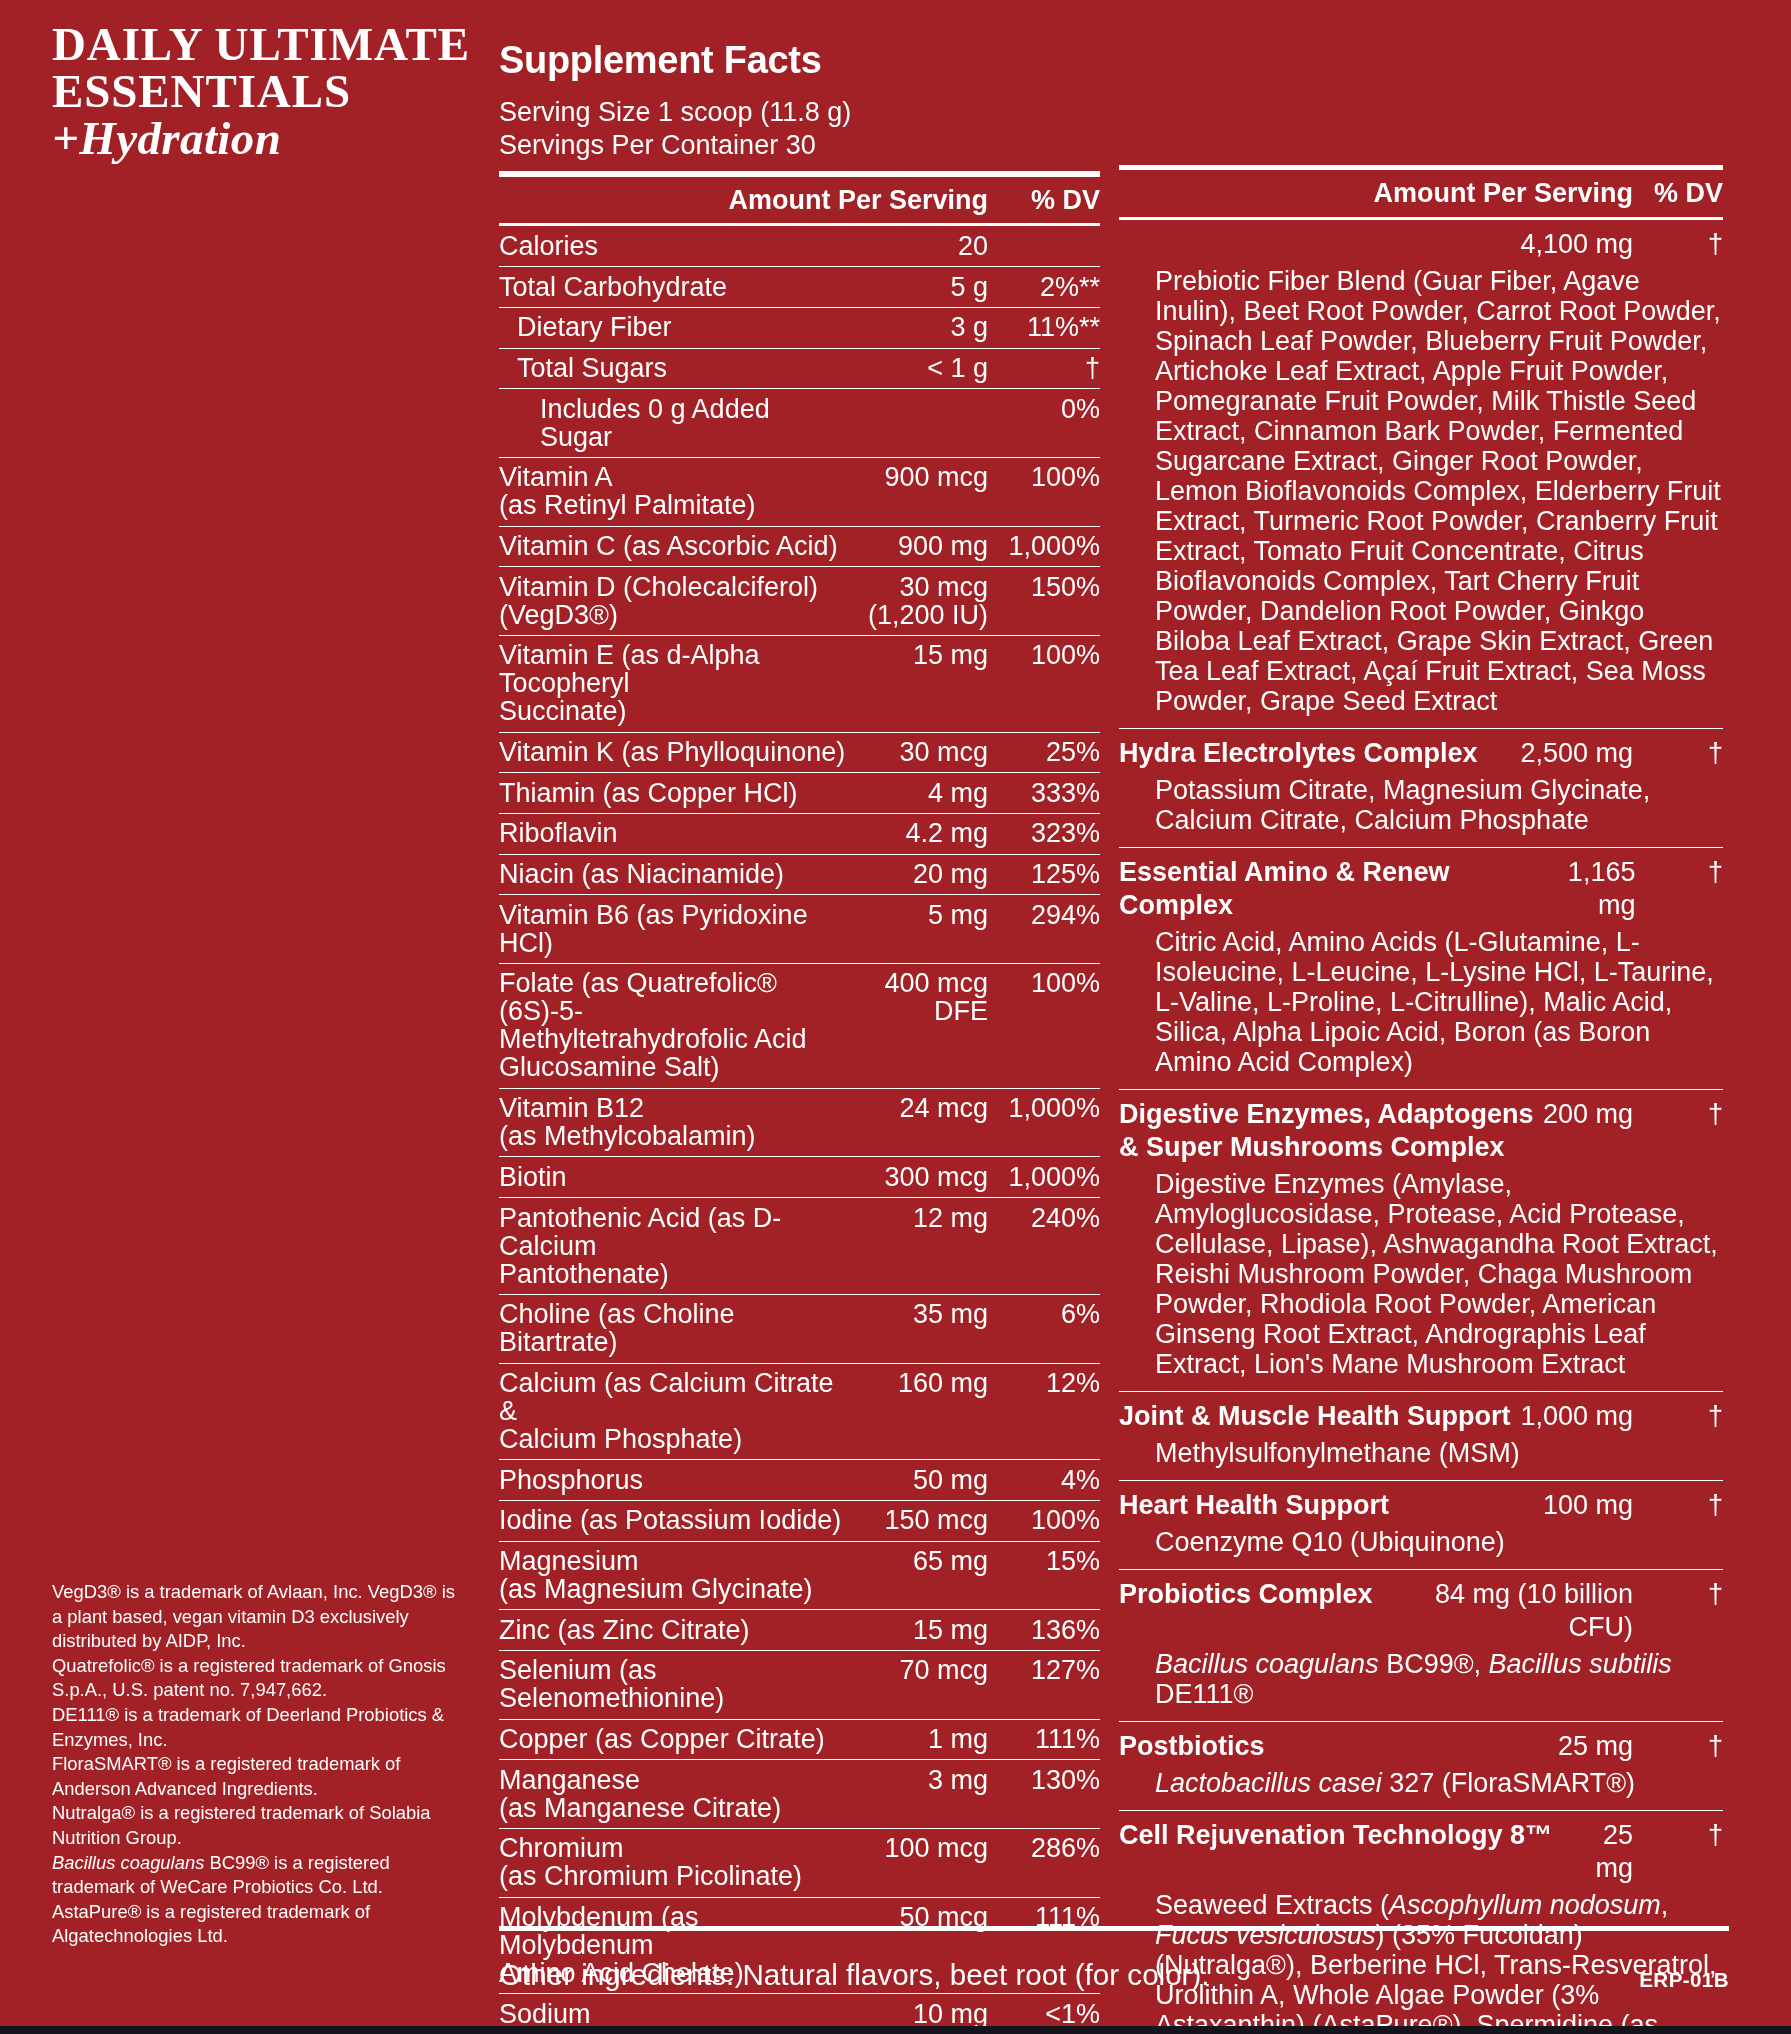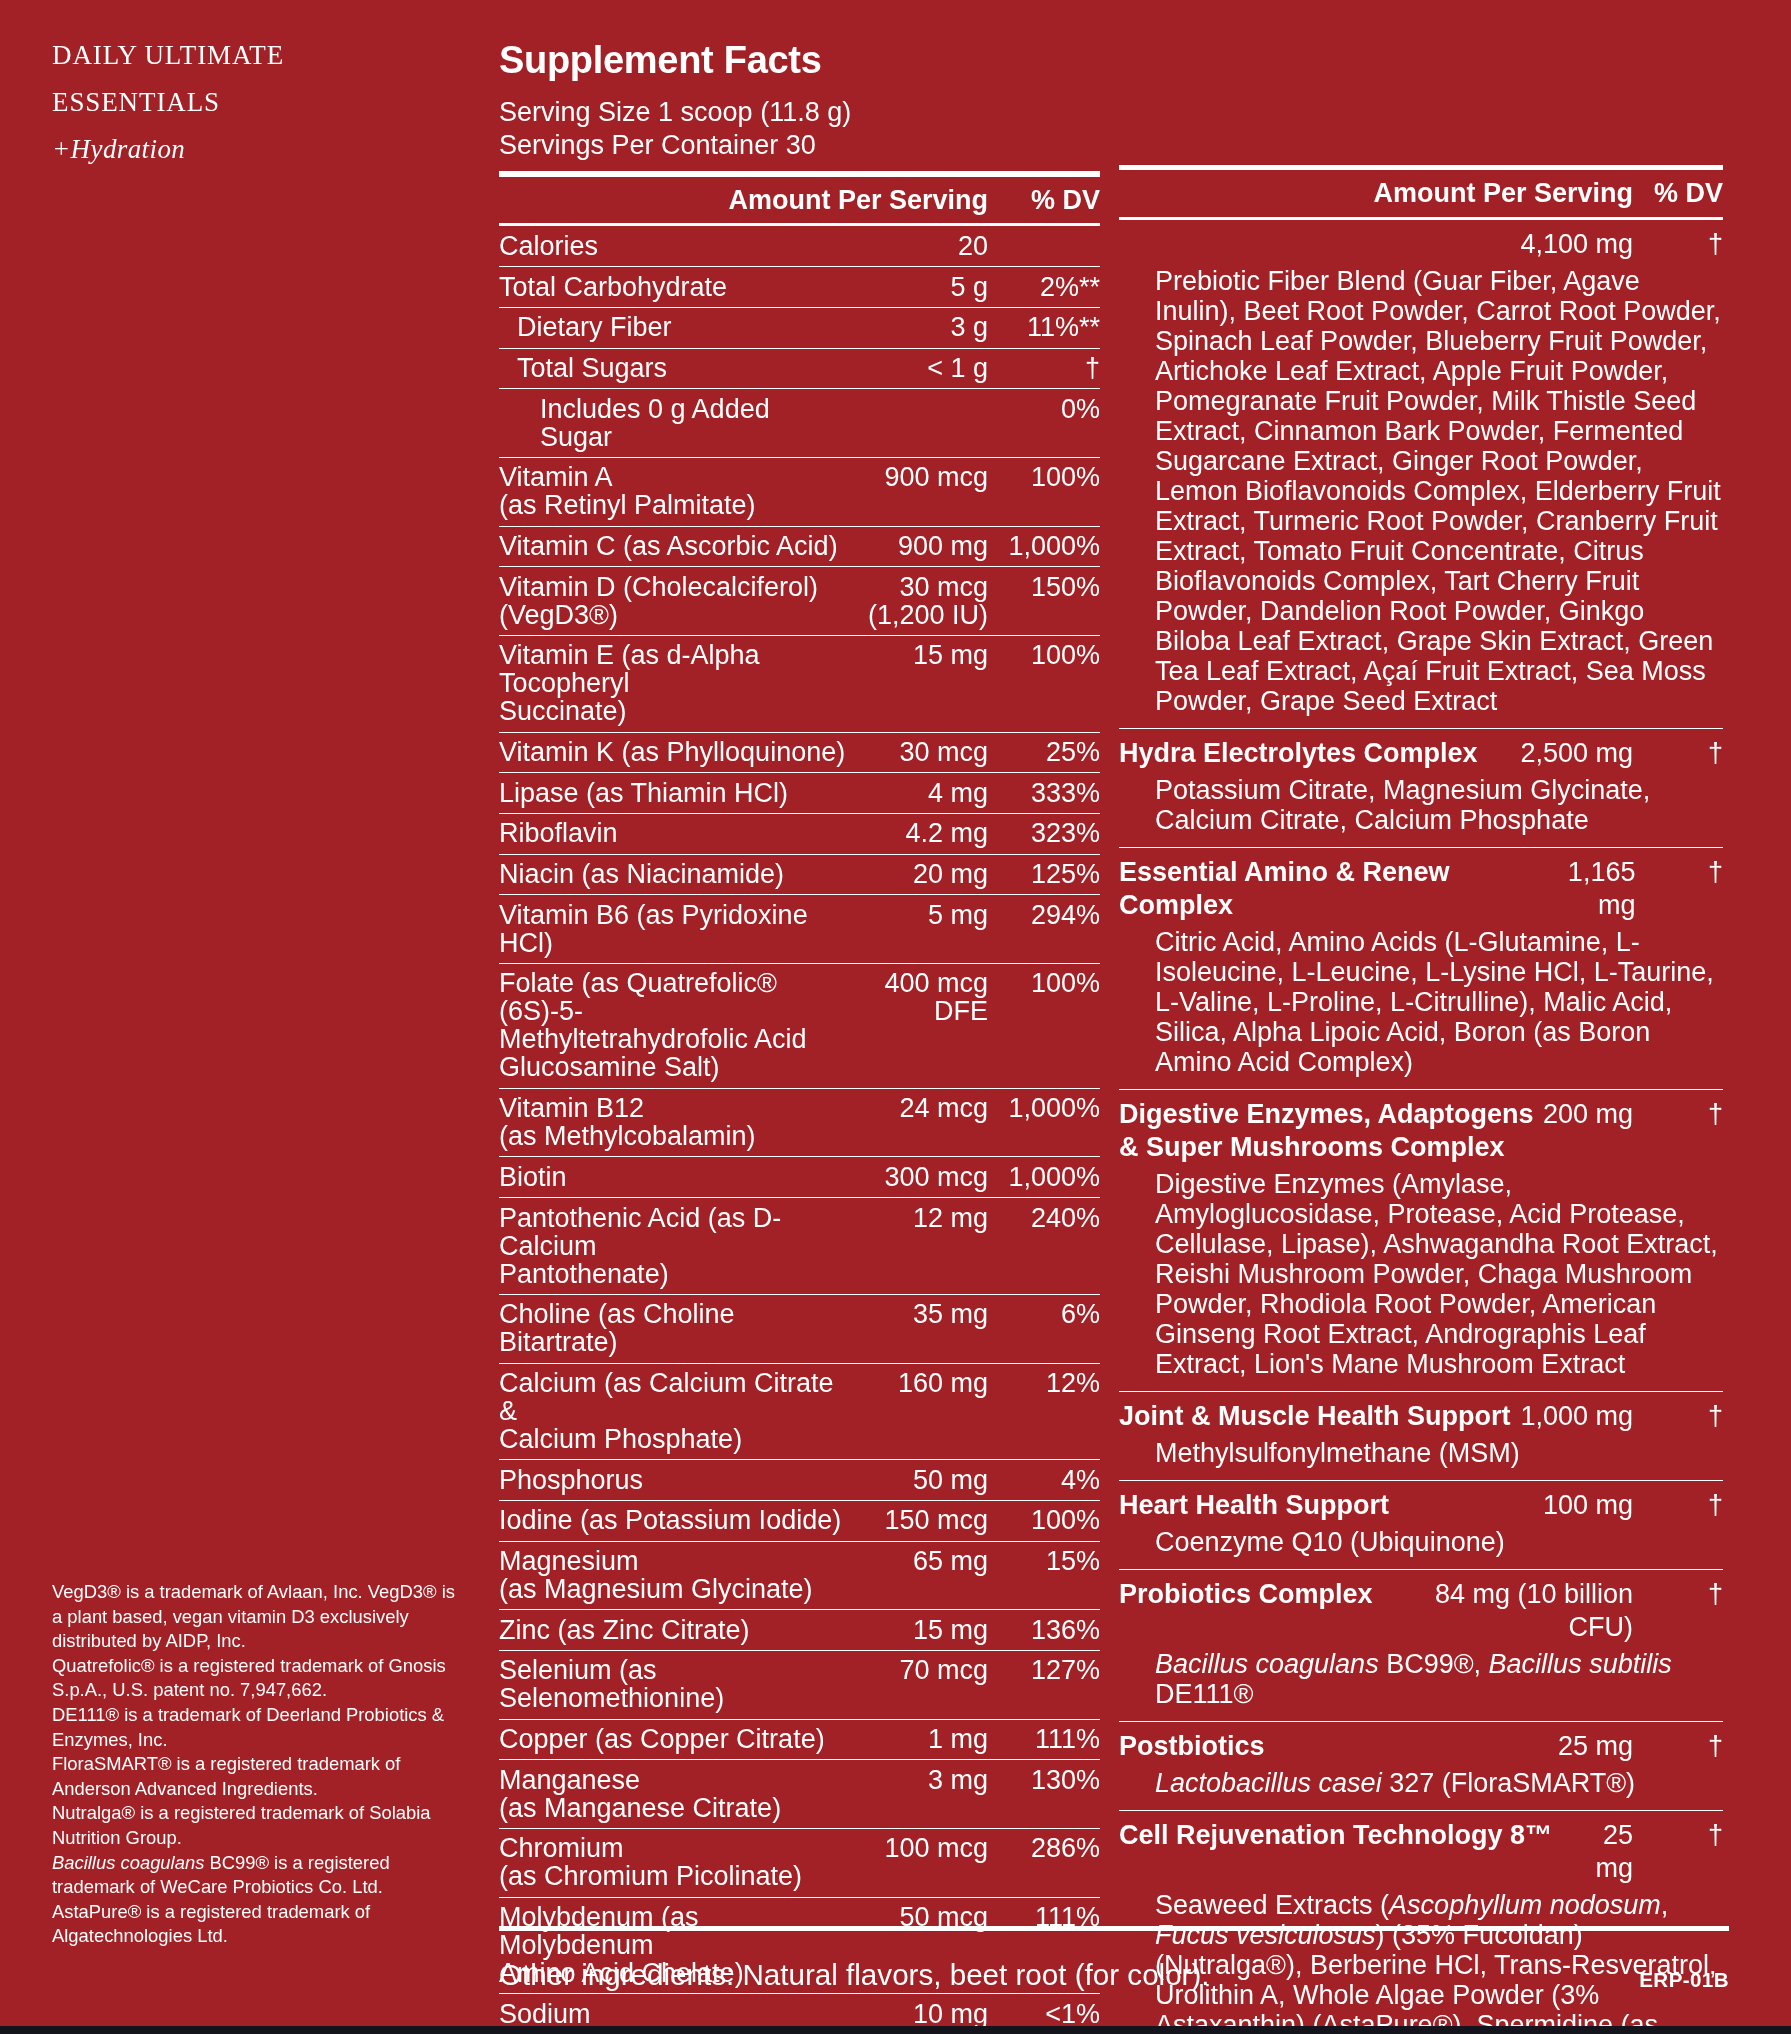--- a/index.html
+++ b/index.html
@@ -7,24 +7,24 @@
     width:1791px;height:2035px;
     background:#A22126;
     font-family:"Liberation Sans", sans-serif;
     color:#FFFFFF;
     -webkit-font-smoothing:antialiased;
   }
   .page{position:relative;width:1791px;height:2035px;overflow:hidden;}
 
   
   .title{
-    position:absolute;left:52px;top:32px;
+    position:absolute;left:52px;top:21px;
     font-family:"Liberation Serif", serif;
-    font-size:27px;line-height:47px;letter-spacing:0.9px;
-    font-weight:400;
+    font-size:47px;line-height:47px;letter-spacing:0.9px;
+    font-weight:700;
   }
   .title .hydration{font-style:italic;letter-spacing:0.4px;}
 
   
   .facts{position:absolute;left:499px;top:39px;width:601px;}
   .facts-heading{font-size:38px;font-weight:bold;margin:0;letter-spacing:-0.3px;}
   .serving{margin-top:14.3px;font-size:27px;line-height:33px;}
   .line-thick{height:5.4px;background:#fff;margin-top:9px;}
   .line-med{height:3.6px;background:#fff;}
   .hdr{display:flex;align-items:baseline;font-weight:bold;font-size:27px;padding:8px 0 7.2px;justify-content:space-between;}
@@ -136,21 +136,21 @@
 Succinate)</div>
     <div class="amt">15 mg</div>
     <div class="dv">100%</div>
   </div>
         <div class="row">
     <div class="lbl">Vitamin K (as Phylloquinone)</div>
     <div class="amt">30 mcg</div>
     <div class="dv">25%</div>
   </div>
         <div class="row">
-    <div class="lbl">Lipase (as Thiamin HCl)</div>
+    <div class="lbl">Thiamin (as Copper HCl)</div>
     <div class="amt">4 mg</div>
     <div class="dv">333%</div>
   </div>
         <div class="row">
     <div class="lbl">Riboflavin</div>
     <div class="amt">4.2 mg</div>
     <div class="dv">323%</div>
   </div>
         <div class="row">
     <div class="lbl">Niacin (as Niacinamide)</div>

